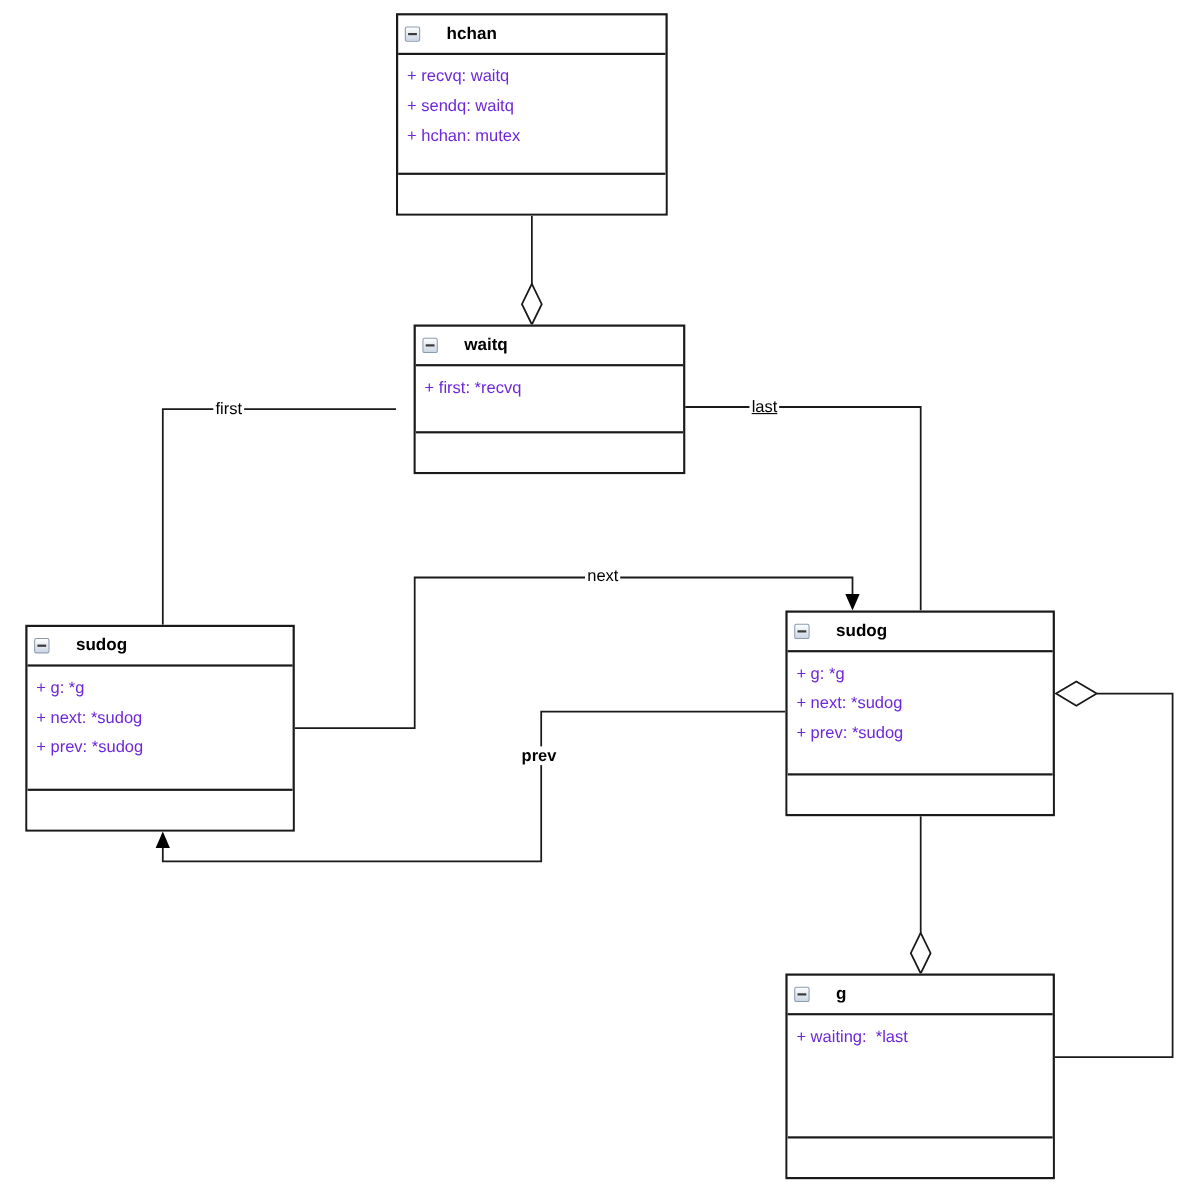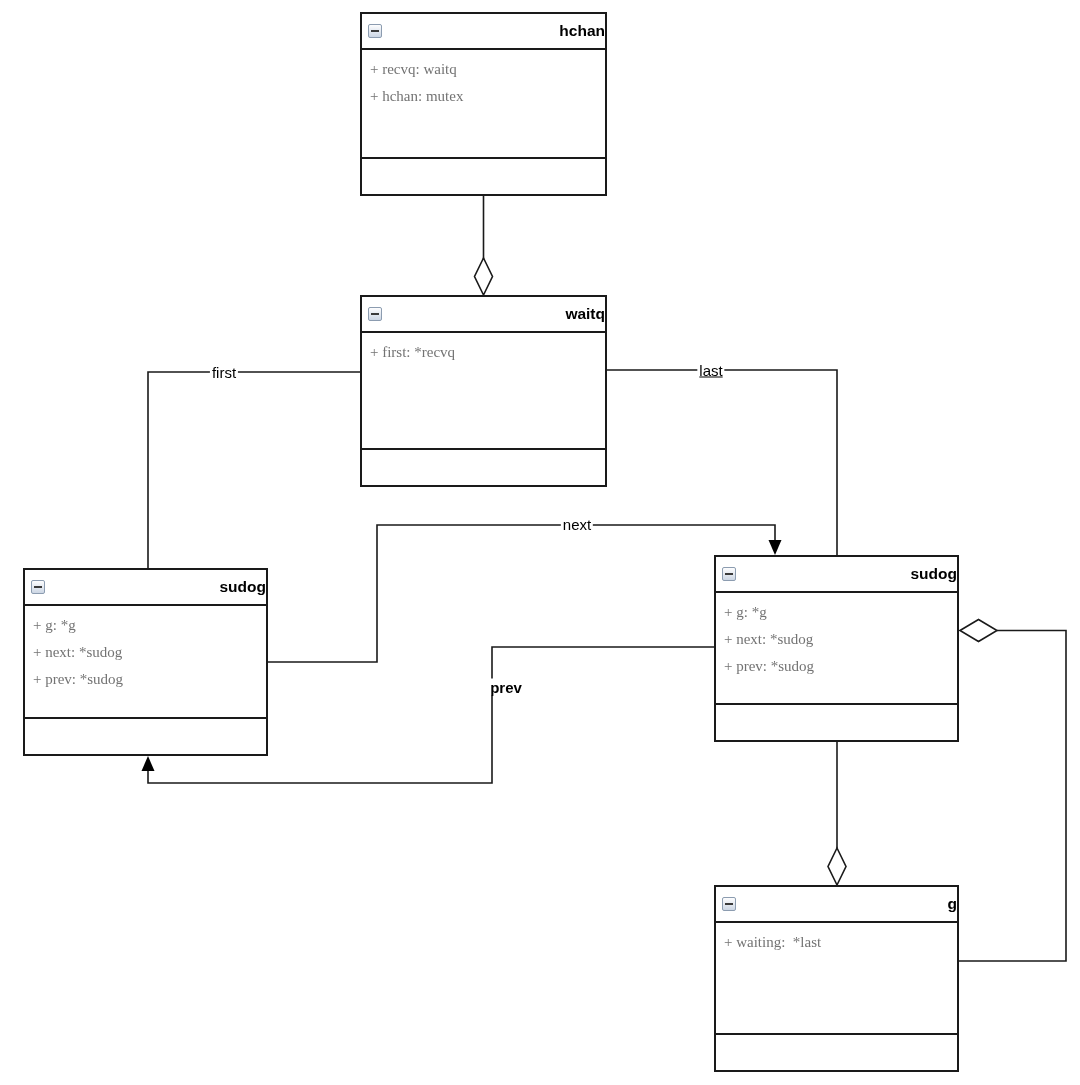--- a/index.html
+++ b/index.html
@@ -28,21 +28,22 @@
     display: flex;
     flex-direction: column;
   }
   .uml-title {
     position: relative;
     height: 34px;
     flex: 0 0 34px;
     border-bottom: 2px solid #1a1a1a;
     display: flex;
     align-items: center;
-    justify-content: flex-end;
+    justify-content: flex-start;
+    padding-left: 44px;
   }
   .uml-title-text {
     font-weight: bold;
     font-size: 15.5px;
     color: #000000;
   }
   .collapse-icon {
     position: absolute;
     left: 6px;
     top: 50%;
@@ -65,39 +66,37 @@
     background: #3a3a3a;
   }
   .uml-fields {
     flex: 1 1 auto;
     padding: 6px 8px;
     overflow: hidden;
   }
   .uml-field {
     font-size: 15px;
     line-height: 27px;
-    color: #737373;
+    color: #6d28d9;
     white-space: pre;
-    font-family: Liberation Serif, serif;
   }
   .uml-methods {
     flex: 0 0 35px;
     height: 35px;
     border-top: 2px solid #1a1a1a;
     background: #ffffff;
   }
   .edge-label {
     position: absolute;
     transform: translate(-50%, -50%);
     background: #ffffff;
     padding: 0 2px;
     font-size: 15px;
     color: #000000;
     white-space: nowrap;
-    margin-left: 16px;
   }
 </style>
 </head>
 <body>
 
 <div id="canvas">
 
   <svg id="edges" viewBox="0 0 1080 1085" xmlns="http://www.w3.org/2000/svg">
 
     <g>
@@ -134,26 +133,27 @@
     </g>
   </svg>
 
   <div class="uml-class" style="left:360px; top:12px; width:247px; height:184px;">
     <div class="uml-title">
       <span class="collapse-icon"></span>
       <span class="uml-title-text">hchan</span>
     </div>
     <div class="uml-fields">
       <div class="uml-field">+ recvq: waitq</div>
+      <div class="uml-field">+ sendq: waitq</div>
       <div class="uml-field">+ hchan: mutex</div>
     </div>
     <div class="uml-methods"></div>
   </div>
 
-  <div class="uml-class" style="left:360px; top:295px; width:247px; height:192px;">
+  <div class="uml-class" style="left:376px; top:295px; width:247px; height:136px;">
     <div class="uml-title">
       <span class="collapse-icon"></span>
       <span class="uml-title-text">waitq</span>
     </div>
     <div class="uml-fields">
       <div class="uml-field">+ first: *recvq</div>
     </div>
     <div class="uml-methods"></div>
   </div>
 
@@ -189,16 +189,16 @@
       <span class="uml-title-text">g</span>
     </div>
     <div class="uml-fields">
       <div class="uml-field">+ waiting:  *last</div>
     </div>
     <div class="uml-methods"></div>
   </div>
 
   <div class="edge-label" style="left:208px; top:372px;">first</div>
   <div class="edge-label" style="left:695px; top:370px;text-decoration:underline;">last</div>
-  <div class="edge-label" style="left:561px; top:524px;">next</div>
+  <div class="edge-label" style="left:548px; top:524px;">next</div>
   <div class="edge-label" style="left:490px; top:687px;font-weight:bold;">prev</div>
 
 </div>
 
 </body></html>

